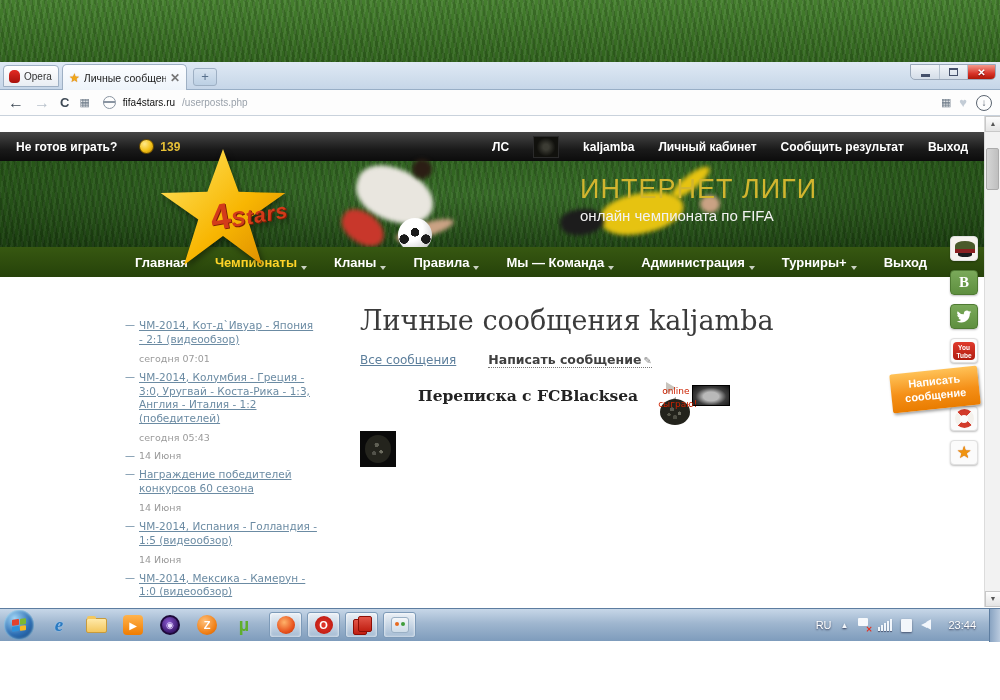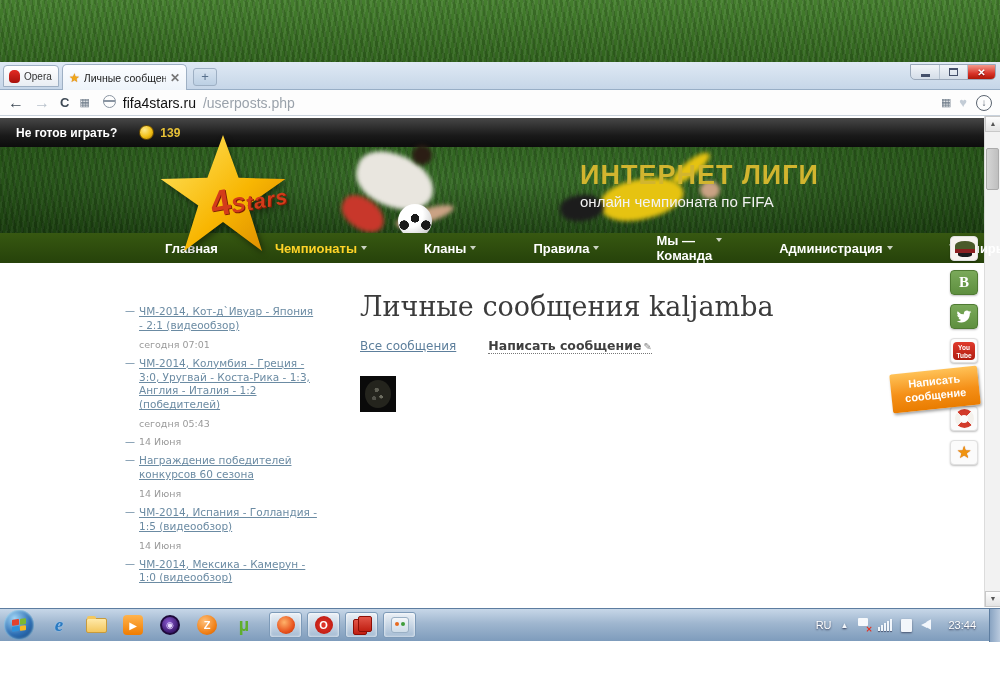--- a/index.html
+++ b/index.html
@@ -39,54 +39,54 @@
   .win-max-glyph { width:9px; height:8px; border:1px solid #44506a; border-top-width:2px; }
   .win-close { background:linear-gradient(#f59a8c,#d9352a 60%,#b01708); }
   .win-close-glyph { color:#fff; font-size:10px; font-weight:bold; text-shadow:0 1px 1px #700; }
 
   .addrbar { position:relative; height:26px; background:#fdfdfd; border-bottom:1px solid #c9d2dc;
     display:flex; align-items:center; padding:0 8px; gap:10px; }
   .arrow-back { color:#3f4a56; font-size:16px; font-weight:bold; }
   .arrow-fwd { color:#b9c2cc; font-size:16px; font-weight:bold; }
   .reload-ic { color:#3f4a56; font-size:13px; font-weight:bold; }
   .tiles-ic { color:#6d7a88; font-size:11px; letter-spacing:-1px; }
-  .urlbox { flex:1; display:flex; align-items:flex-start; gap:7px; font-size:14px; color:#222; padding-left:4px; }
+  .urlbox { flex:1; display:flex; align-items:center; gap:7px; font-size:10px; color:#222; padding-left:4px; }
   .globe-ic { width:13px; height:13px; border:1.5px solid #8a95a2; border-radius:50%; position:relative; }
   .globe-ic::before { content:""; position:absolute; left:4.5px; top:-1px; width:2px; height:12px; background:#8a95a2; transform:rotate(90deg); }
   .url-host { color:#111; }
   .url-path { color:#9aa2ab; }
   .addr-right { display:flex; align-items:center; gap:9px; margin-left:auto; }
   .heart-ic { color:#c3ccd6; font-size:13px; }
   .dl-ic { width:16px; height:16px; border:1.5px solid #5a6470; border-radius:50%; color:#5a6470; font-size:10px;
     display:flex; align-items:center; justify-content:center; }
 
   
   .viewport { position:relative; height:491px; background:#fff; overflow:hidden; }
   .page { position:absolute; left:0; top:0; width:984px; }
 
   
-  .site-topbar { margin-top:2px; height:29px; background:linear-gradient(180deg,#474747,#1a1a1a 60%,#0c0c0c);
+  .site-topbar { margin-top:16px; height:29px; background:linear-gradient(180deg,#474747,#1a1a1a 60%,#0c0c0c);
     display:flex; align-items:center; padding:0 16px; color:#fff; font-size:12px; font-weight:bold; }
   .coin { width:15px; height:15px; border-radius:50%; margin-left:22px; margin-right:6px;
     background:radial-gradient(circle at 35% 30%,#ffe98a,#f3c117 55%,#b07c00); border:1px solid #6e4e00; }
   .coins-num { color:#e8c237; }
   .topbar-right { margin-left:auto; display:flex; align-items:center; gap:24px; }
   .topbar-avatar { width:26px; height:22px; background:#000 radial-gradient(circle at 50% 50%, #3c3c34 0 18%, #11110d 60%);
     border:1px solid #2a2a2a; }
 
   
   .banner { position:relative; height:86px; overflow:visible;
     background-color:#2f6a1d;
     background-image:
       radial-gradient(ellipse at 50% 40%, rgba(255,255,255,.05), rgba(0,0,0,.25) 90%),
       repeating-linear-gradient(100deg, rgba(255,255,255,.06) 0 2px, transparent 2px 5px),
       repeating-linear-gradient(80deg, rgba(0,0,0,.16) 0 3px, transparent 3px 7px),
       linear-gradient(#316e1e,#245415); }
   .banner-title-block { position:absolute; left:580px; top:13px; }
-  .banner-title { font-size:27px; font-weight:bold; color:#d2b52f; letter-spacing:1px; }
+  .banner-title { font-size:27px; font-weight:normal; color:#d2b52f; letter-spacing:1px; }
   .banner-subtitle { font-size:15px; color:#f2f2f2; margin-top:2px; }
   .star-logo { position:absolute; left:158px; top:-12px; width:160px; height:132px; z-index:6;
     filter:drop-shadow(2px 3px 3px rgba(0,0,0,.45)); pointer-events:none; }
   .star-shape { position:absolute; left:0; top:0; width:130px; height:126px;
     background:linear-gradient(135deg,#ffe96a,#f8b602 55%,#d37f00);
     clip-path:polygon(50% 0%,62% 34%,98% 35%,69% 56%,80% 92%,50% 69%,20% 92%,31% 56%,2% 35%,38% 34%); }
   .star-text { position:absolute; left:52px; top:42px; transform:rotate(-10deg); color:#d33b1a;
     font-weight:bold; white-space:nowrap; text-shadow:1px 1px 0 #7d1c05; }
   .star-4 { font-size:36px; }
   .star-s { font-size:21px; font-style:italic; letter-spacing:1px; }
@@ -102,21 +102,21 @@
   .ball { position:absolute; left:398px; top:57px; width:34px; height:34px; border-radius:50%;
     background:radial-gradient(circle at 35% 30%, #ffffff 0 40%, #d9d9d9 70%, #8a8a8a);
     background-image:radial-gradient(circle at 50% 42%, #1a1a1a 0 16%, transparent 17%),
       radial-gradient(circle at 18% 62%, #1a1a1a 0 13%, transparent 14%),
       radial-gradient(circle at 82% 62%, #1a1a1a 0 13%, transparent 14%),
       radial-gradient(circle at 35% 30%, #ffffff 0 40%, #d9d9d9 70%, #8a8a8a); }
 
   
   .menu { height:30px; background:linear-gradient(#375811,#26420a); display:flex; align-items:center;
     gap:27px; padding-left:135px; font-size:13px; font-weight:bold; color:#fff; position:relative; z-index:4; }
-  .menu-item { display:flex; align-items:flex-start; gap:4px; cursor:pointer;margin-left:30px; }
+  .menu-item { display:flex; align-items:flex-end; gap:4px; cursor:pointer; }
   .menu-item.active { color:#ffd428; }
   .caret { width:0; height:0; border-left:3.5px solid transparent; border-right:3.5px solid transparent;
     border-top:4px solid rgba(255,255,255,.75); margin-top:5px; }
 
   
   .content { position:relative; height:346px; background:#fff; font-family:"DejaVu Sans",sans-serif; }
 
   .blog { position:absolute; left:125px; top:42px; width:192px; }
   .blog-title { font-family:"DejaVu Serif","Liberation Serif",serif; font-weight:normal; font-size:17px; color:#2e8b2e; margin-bottom:12px; }
   .blog-list { list-style:none; }
@@ -296,20 +296,28 @@
       </div>
     </div>
 
     <div class="viewport">
       <div class="page">
 
         <div class="site-topbar">
           <span>Не готов играть?</span>
           <span class="coin"></span>
           <span class="coins-num">139</span>
+          <div class="topbar-right">
+            <span>ЛС</span>
+            <span class="topbar-avatar"></span>
+            <span>kaljamba</span>
+            <span>Личный кабинет</span>
+            <span>Сообщить результат</span>
+            <span>Выход</span>
+          </div>
         </div>
 
         <div class="banner">
           <span class="silhouette p1-shirt"></span>
           <span class="silhouette p1-head"></span>
           <span class="silhouette p1-shorts"></span>
           <span class="silhouette p1-leg"></span>
           <span class="silhouette gk-shirt"></span>
           <span class="silhouette gk-arm"></span>
           <span class="silhouette gk-shorts"></span>
@@ -388,20 +396,33 @@
 
             </ul>
           </aside>
 
           <main class="main-col">
             <h1 class="page-title">Личные сообщения kaljamba</h1>
             <div class="links-row">
               <span class="all-msgs">Все сообщения</span>
               <span class="write-msg"><span>Написать сообщение</span><span class="pencil-ic">✎</span></span>
             </div>
+            <div class="convo-row">
+              <span class="convo-title">Переписка с FCBlacksea</span>
+              <span class="peer-ava-wrap">
+                <span class="online-lbl">online</span>
+                <span class="ava-grain"></span>
+                <span class="play-lbl">сыграю!</span>
+              </span>
+              <span class="arrows">
+                <span class="arr-right"></span>
+                <span class="arr-left"></span>
+              </span>
+              <span class="stadium-ava"></span>
+            </div>
             <div class="msg-row">
               <span class="msg-ava"></span>
             </div>
           </main>
         </div>
       </div>
 
       <div class="social">
         <div class="soc-box cap-box">
           <span class="cap-top"></span>

